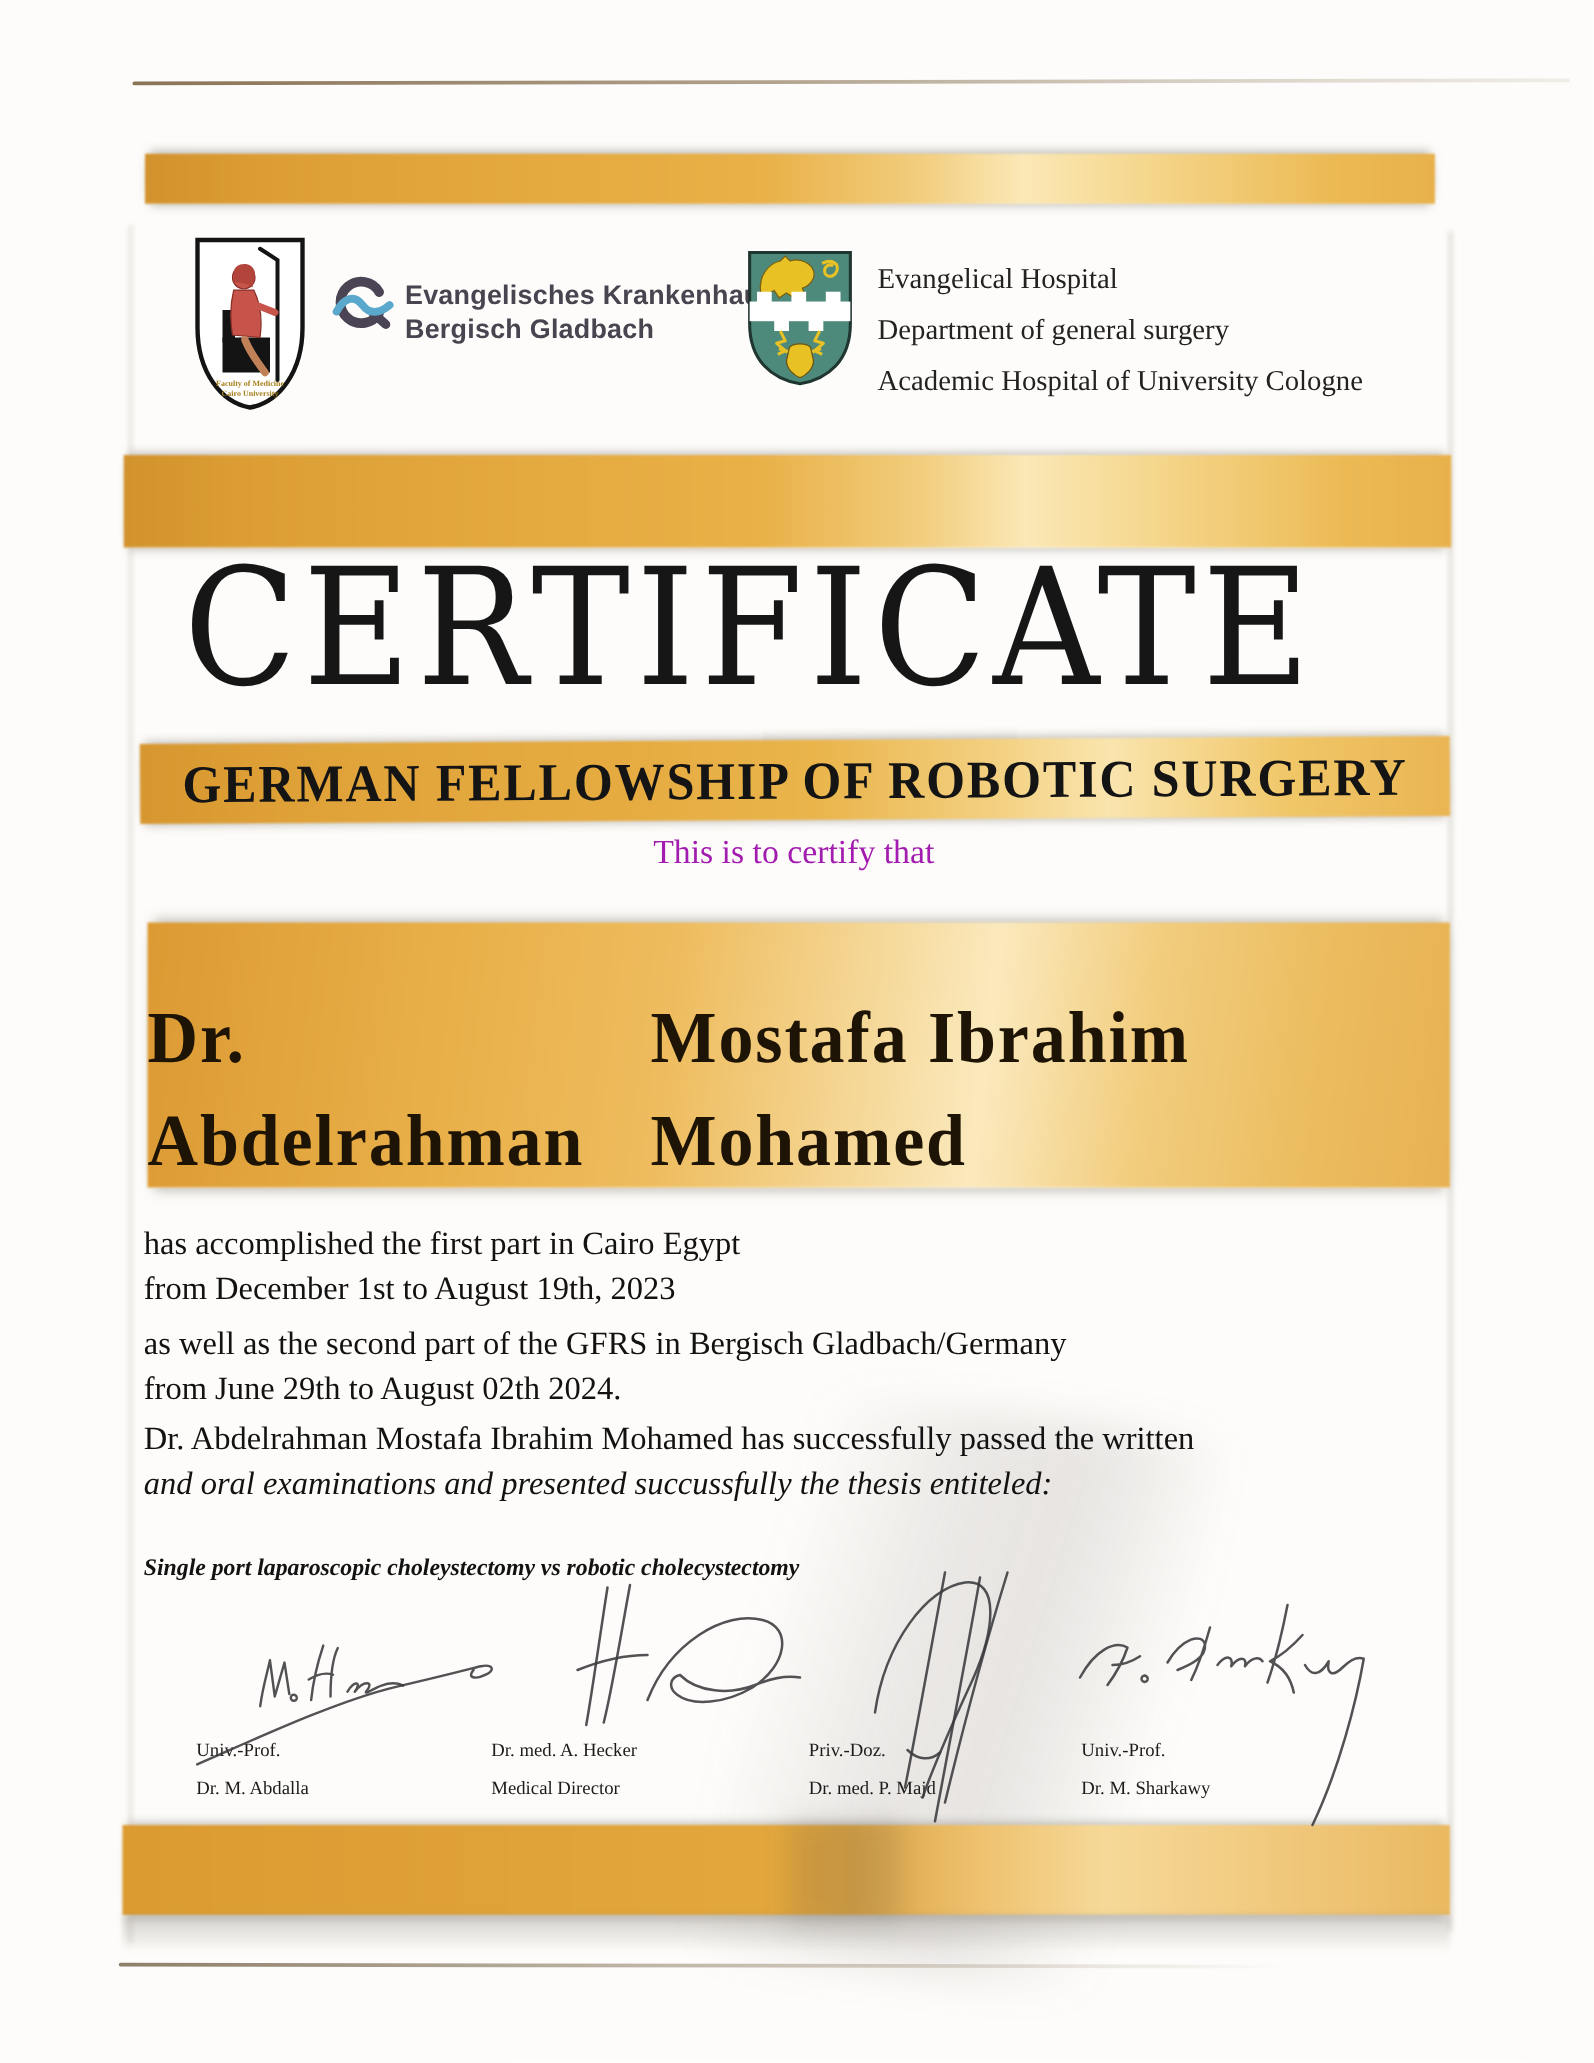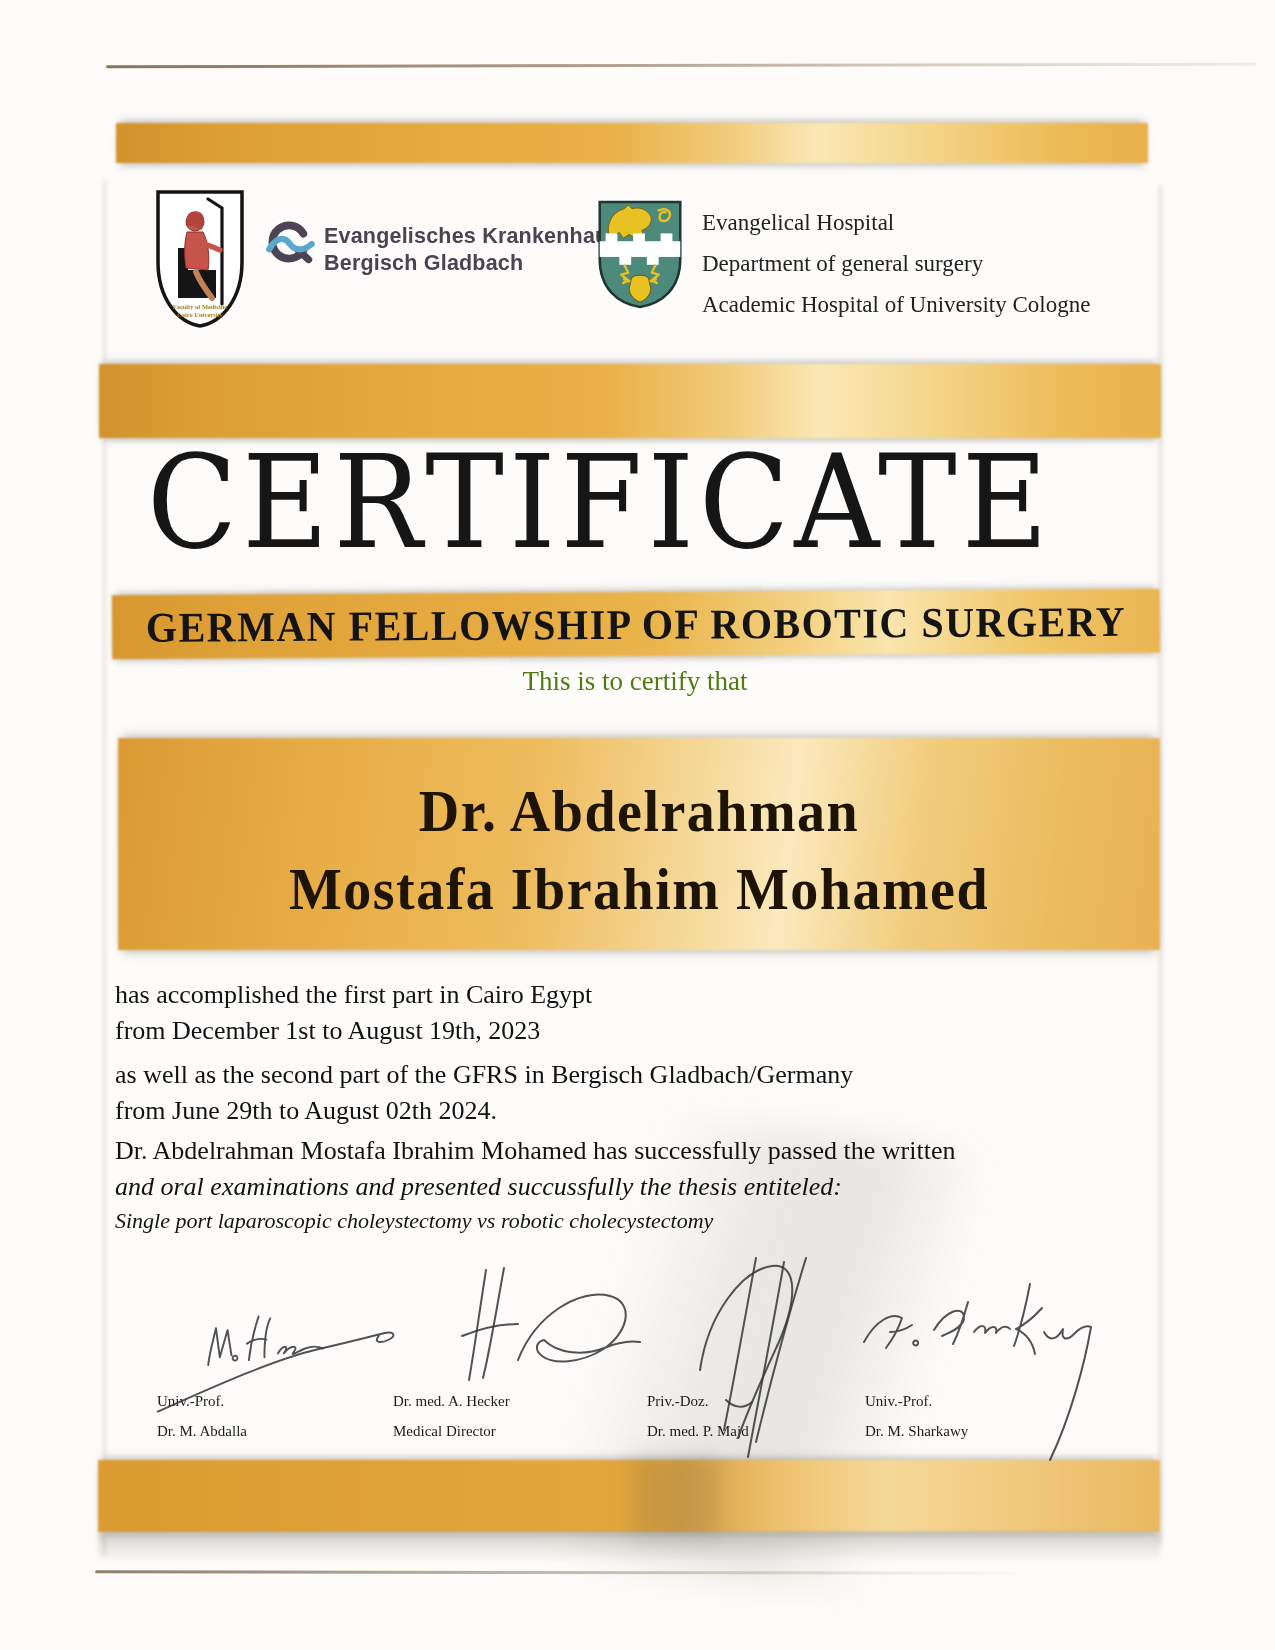--- a/index.html
+++ b/index.html
@@ -38,38 +38,38 @@
     background:linear-gradient(90deg,#d79730 0%,#e0a339 14%,#e6ac42 38%,#eab54c 52%,#f4d284 66%,#fae5ae 74%,#f0c667 88%,#eab553 100%);
     box-shadow:0 -6px 7px -4px rgba(125,120,110,.5),0 6px 7px -4px rgba(125,120,110,.5);}
   #banner-text{position:absolute;inset:0;display:flex;align-items:center;justify-content:center;
     font-weight:700;font-size:40px;letter-spacing:1.5px;color:#141414;transform:scaleY(1.06);}
 
   
   #title{left:115px;top:424px;width:970px;text-align:center;font-size:118px;line-height:142px;
     letter-spacing:5px;color:#161616;transform:scaleY(1.1);transform-origin:top center;
     font-family:"DejaVu Serif","Liberation Serif",serif;font-weight:400;}
 
-  #certify-line{left:115px;top:666px;width:1040px;text-align:center;font-size:27px;color:#4d7c0f;}
+  #certify-line{left:115px;top:666px;width:1040px;text-align:center;font-size:27px;color:#a21caf;}
 
   
   #name-panel{left:118px;top:738px;width:1042px;height:212px;}
   #name-panel .bg{position:absolute;inset:0;filter:blur(1px);
     background:linear-gradient(97deg,#dc9a33 0%,#e2a43d 10%,#eab24c 26%,#eebc5e 40%,#f6da9c 56%,#fbe9bd 64%,#f2cd7e 76%,#ebbb5d 90%,#e8b254 100%);
     box-shadow:0 -7px 9px -5px rgba(125,120,110,.5),0 7px 9px -5px rgba(125,120,110,.5);}
-  #name-panel .lines{position:absolute;inset:0;display:flex;flex-direction:column;align-items:center;
+  #name-panel .lines{position:absolute;inset:0;display:flex;flex-direction:row;align-items:flex-end;
     padding-top:34px;}
   .name-line{font-weight:700;font-size:56px;line-height:78px;letter-spacing:1.5px;color:#1d1405;
     transform:scaleY(1.05);}
 
   
   .body-line{left:115px;width:1045px;font-size:26px;color:#121212;}
   #body-l1{top:980px;} #body-l2{top:1016px;}
   #body-l3{top:1060px;} #body-l4{top:1096px;}
   #body-l5{top:1136px;} #body-l6{top:1172px;font-style:italic;}
-  #thesis{top:1208px;font-style:italic;font-weight:400;font-size:22px;}
+  #thesis{top:1244px;font-style:italic;font-weight:700;font-size:19px;}
 
   
   #left-crest{left:150px;top:186px;}
   #evk-mark{left:262px;top:214px;}
   #evk-text{left:324px;top:223px;font-family:"Liberation Sans",sans-serif;font-weight:700;
     font-size:21.5px;line-height:27px;color:#49444f;letter-spacing:.2px;}
   #right-crest{left:594px;top:198px;}
   #hospital-text{left:702px;top:202px;font-size:23px;line-height:41px;color:#222222;}
 
   

